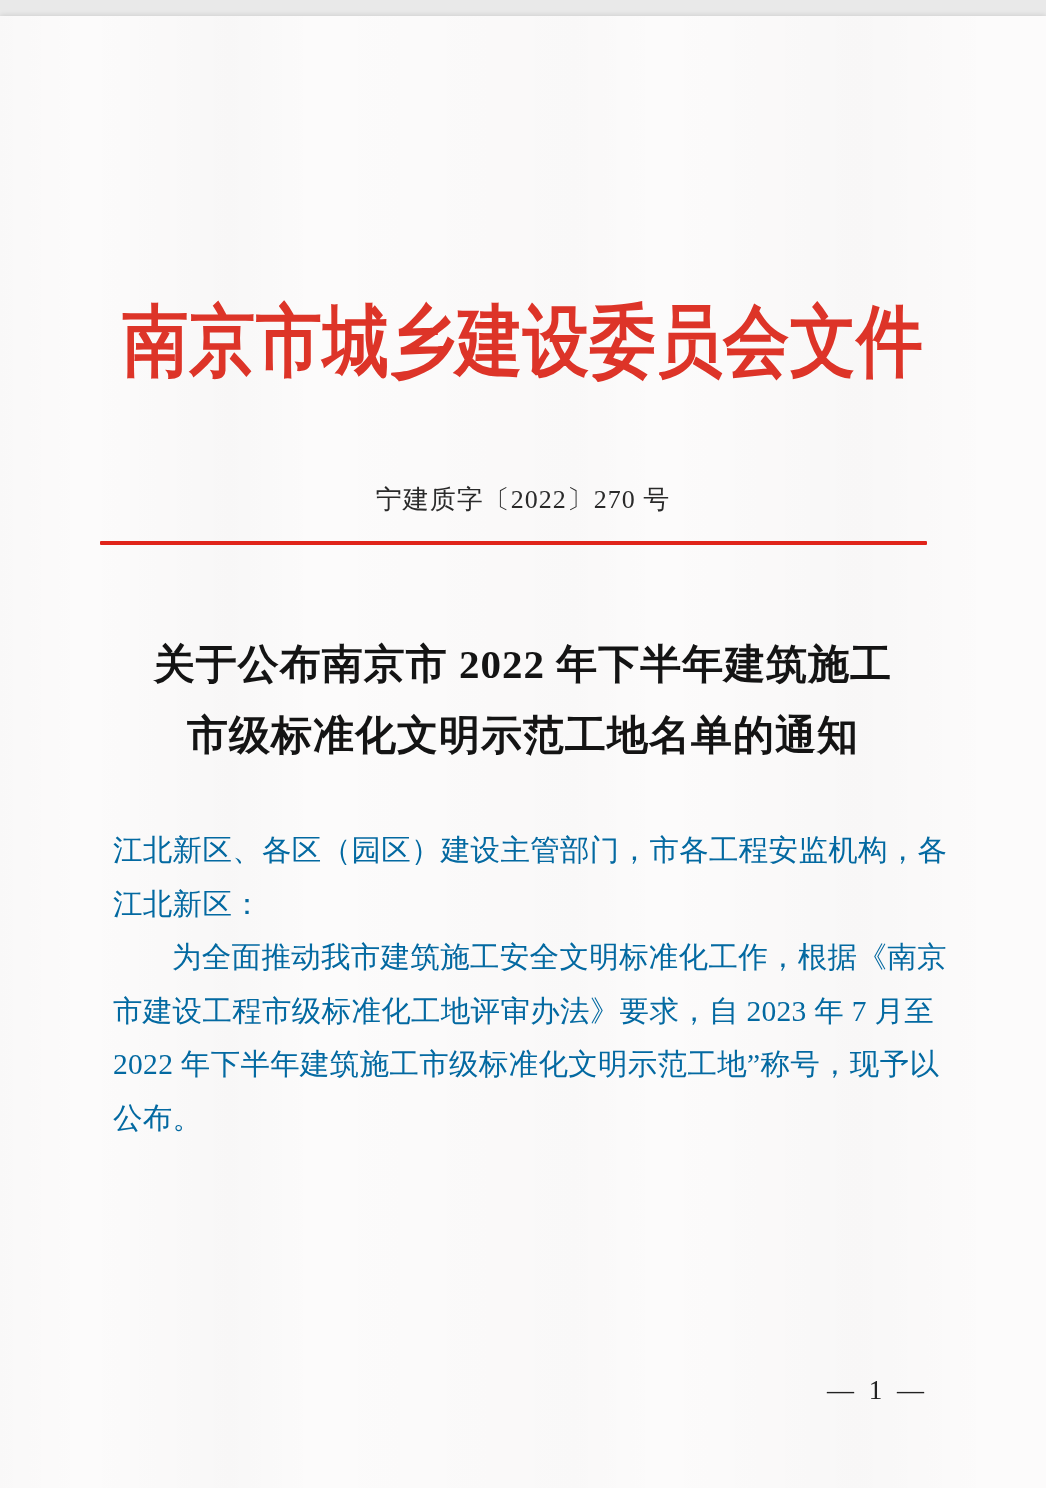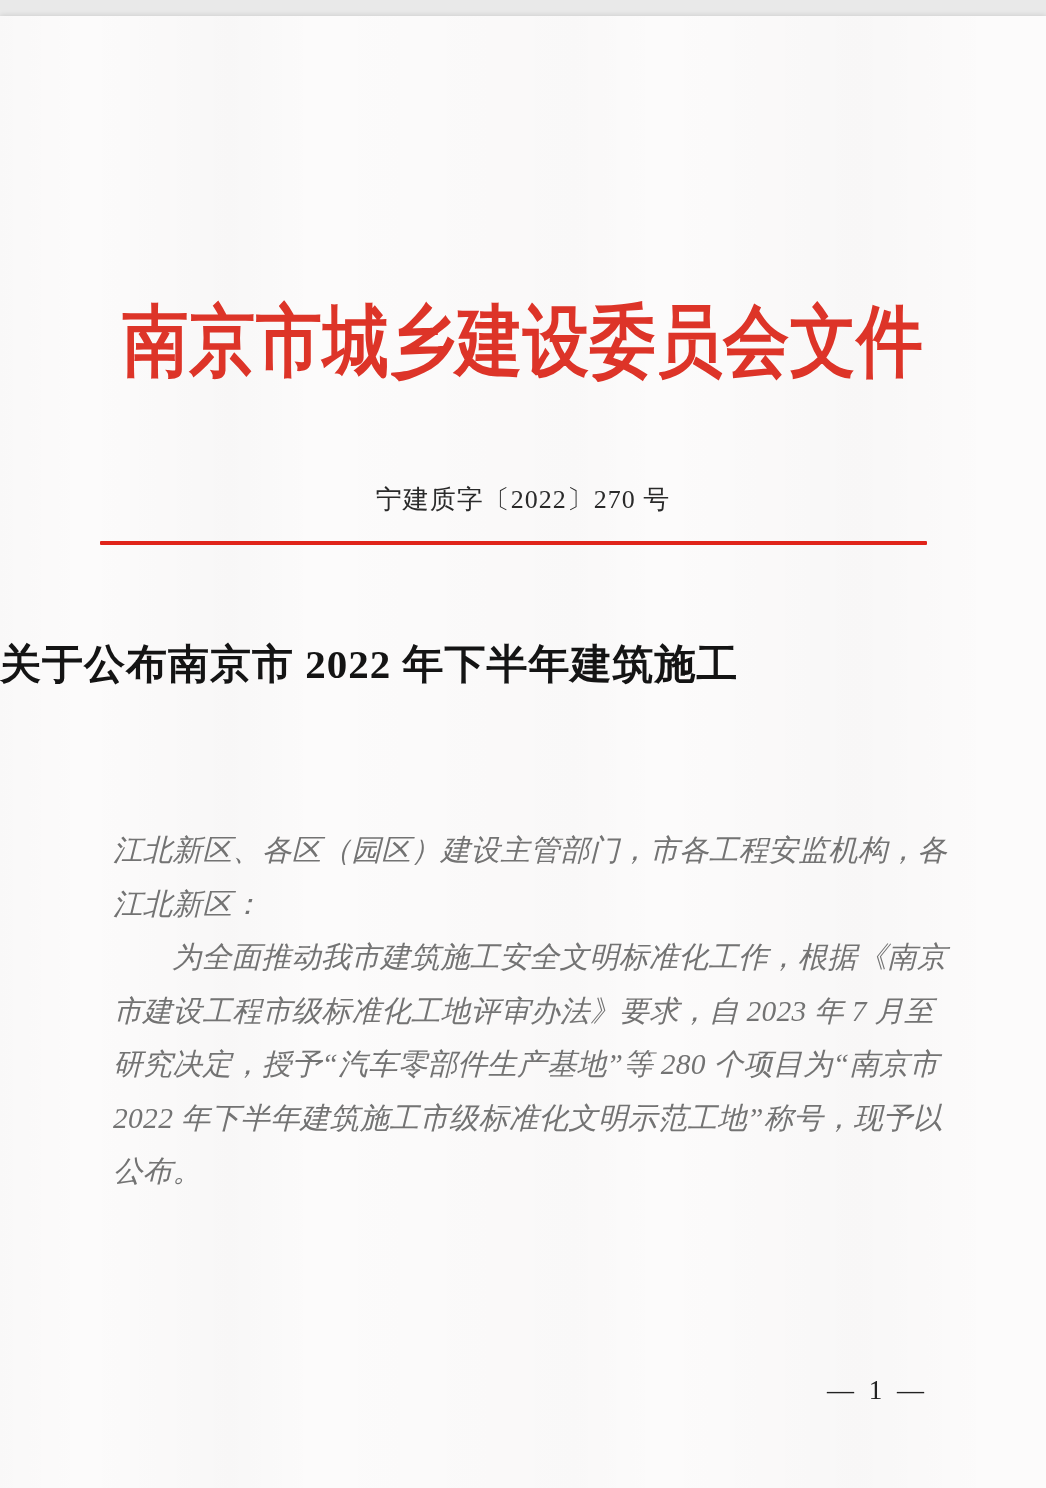--- a/index.html
+++ b/index.html
@@ -63,36 +63,36 @@
     width: 827px;
     height: 4px;
     background: #e0241a;
     border-radius: 1px;
   }
   .doc-title {
     position: absolute;
     top: 613px;
     left: 0;
     width: 100%;
+    text-align: center;
     font-size: 41px;
     line-height: 71px;
     font-weight: bold;
     color: #141414;
     letter-spacing: 1px;
   }
   .doc-body {
     position: absolute;
     top: 808px;
     left: 113px;
     width: 828px;
     font-size: 29.5px;
     line-height: 53.5px;
-    color: #737373;
+    color: #0369a1;
     letter-spacing: 0.3px;
-    font-style: italic;
   }
   .doc-body .line {
     white-space: nowrap;
   }
   .doc-body .line.indent {
     padding-left: 59px;
   }
   .page-number {
     position: absolute;
     top: 1356px;
@@ -110,27 +110,27 @@
 <div class="page">
 
   <div class="doc-header">南京市城乡建设委员会文件</div>
 
   <div class="doc-number">宁建质字〔2022〕270 号</div>
 
   <div class="red-rule"></div>
 
   <div class="doc-title">
     <div>关于公布南京市 2022 年下半年建筑施工</div>
+    <div>市级标准化文明示范工地名单的通知</div>
   </div>
 
   <div class="doc-body">
     <div class="line">江北新区、各区（园区）建设主管部门，市各工程安监机构，各</div>
     <div class="line">江北新区：</div>
     <div class="line indent">为全面推动我市建筑施工安全文明标准化工作，根据《南京</div>
     <div class="line">市建设工程市级标准化工地评审办法》要求，自 2023 年 7 月至</div>
-    <div class="line">研究决定，授予“汽车零部件生产基地”等 280 个项目为“南京市</div>
     <div class="line">2022 年下半年建筑施工市级标准化文明示范工地”称号，现予以</div>
     <div class="line">公布。</div>
   </div>
 
   <div class="page-number">— 1 —</div>
 
 </div>
 
 </body></html>

